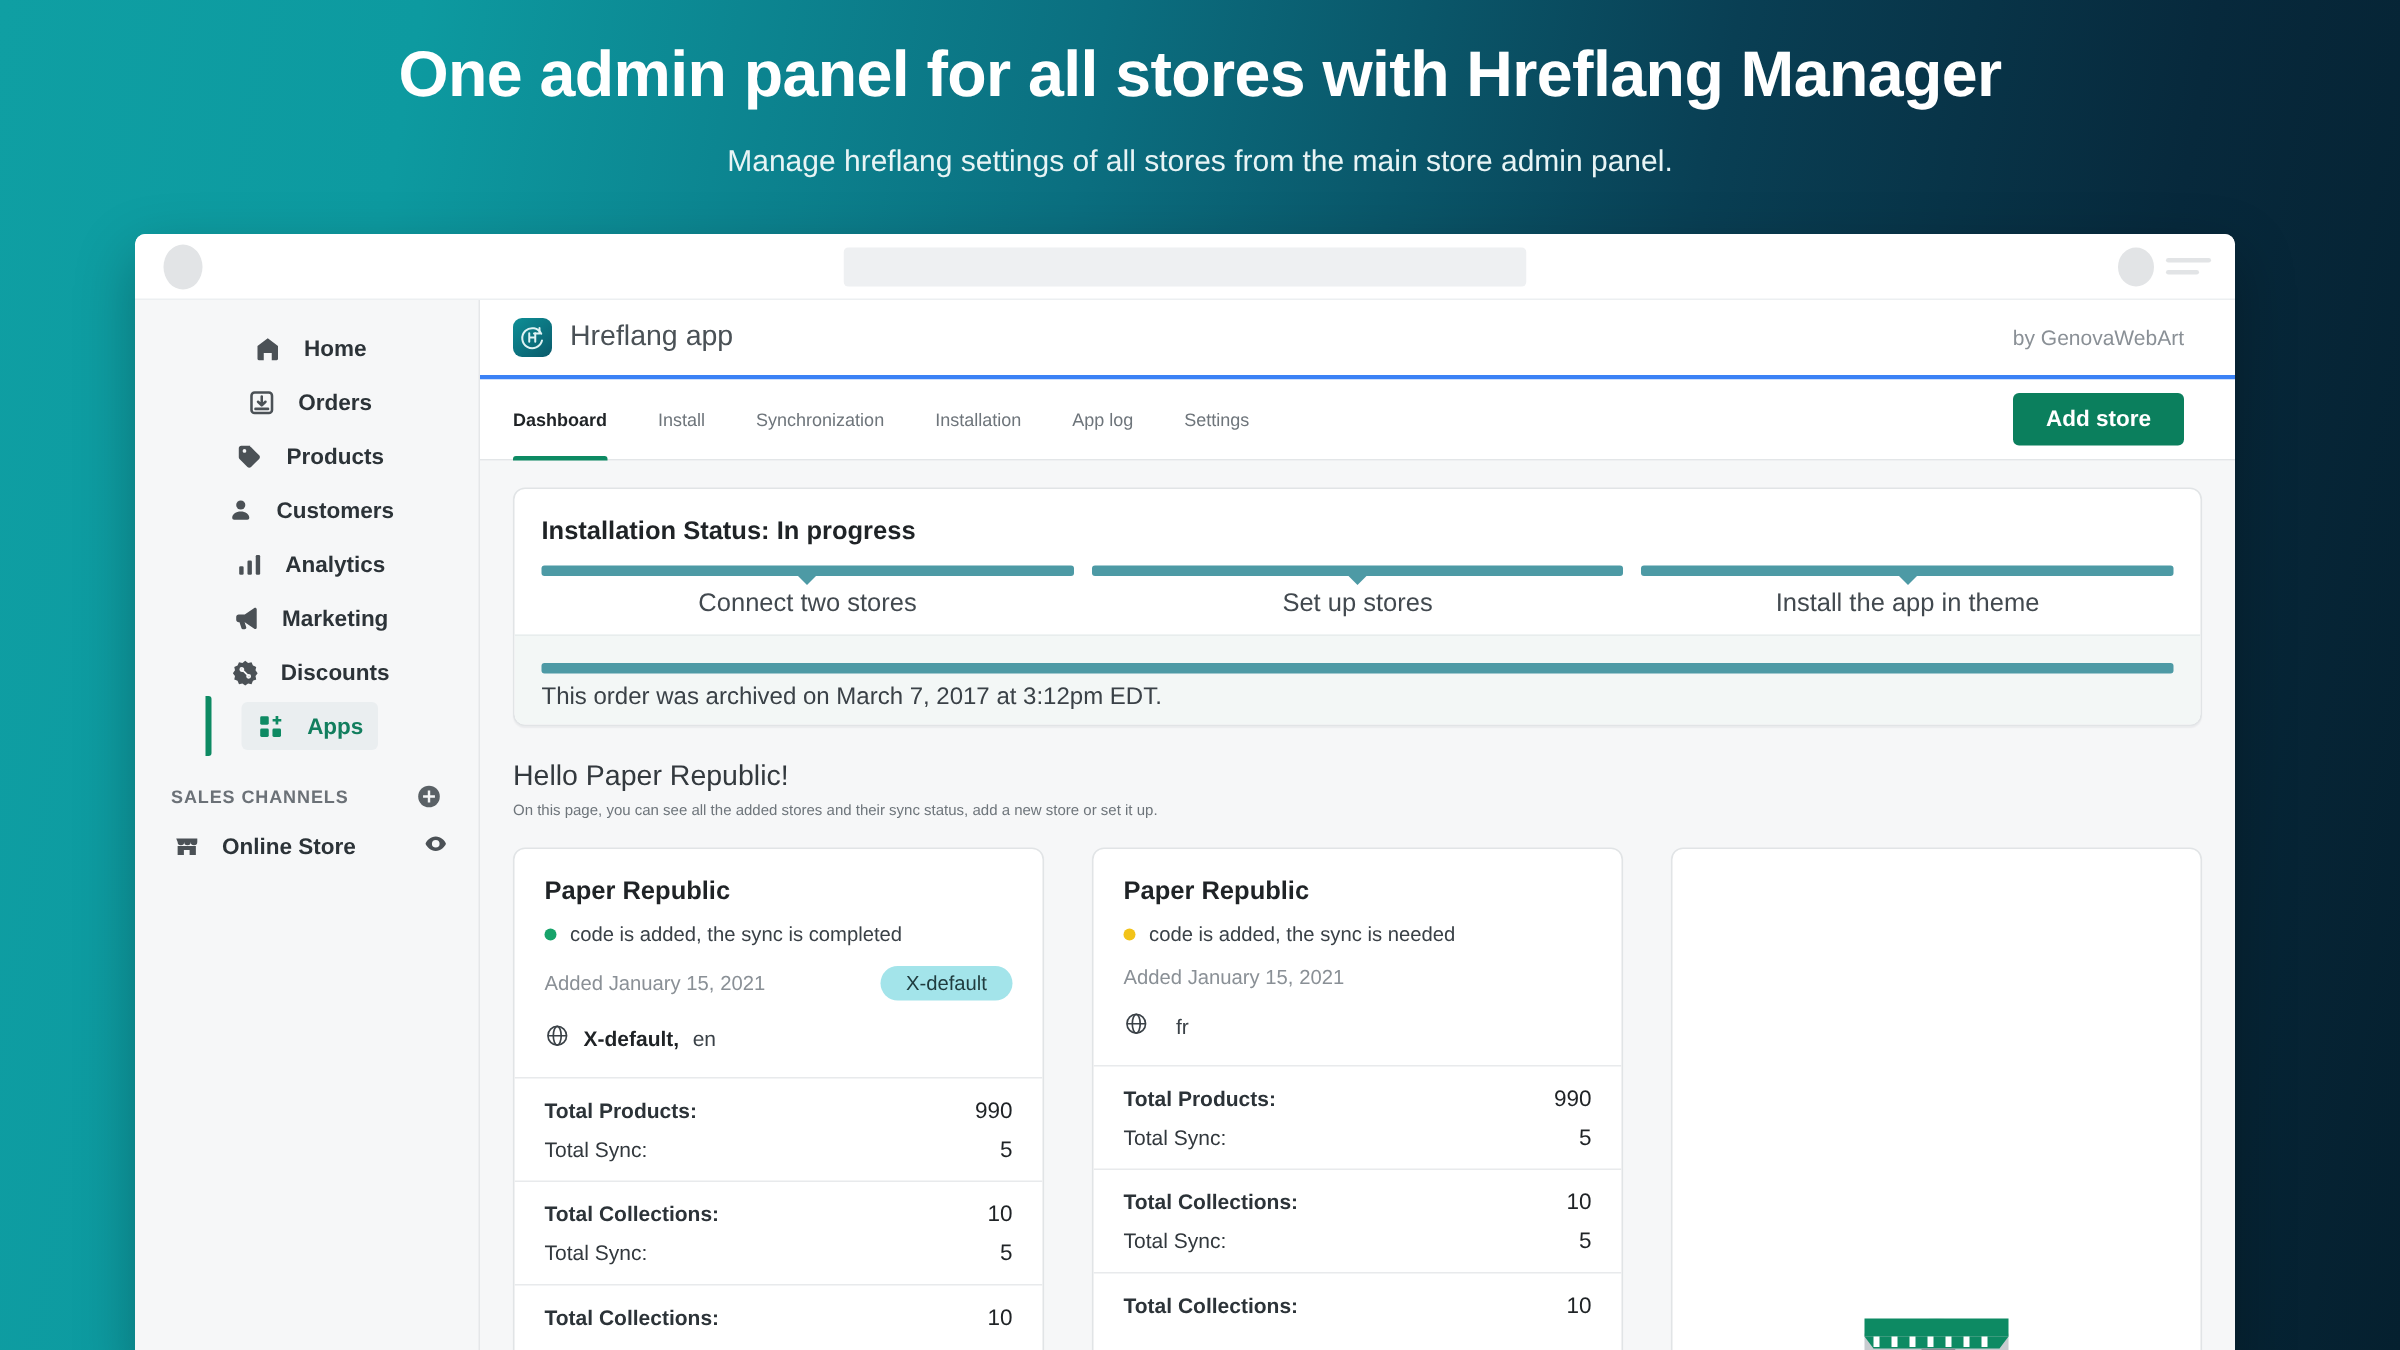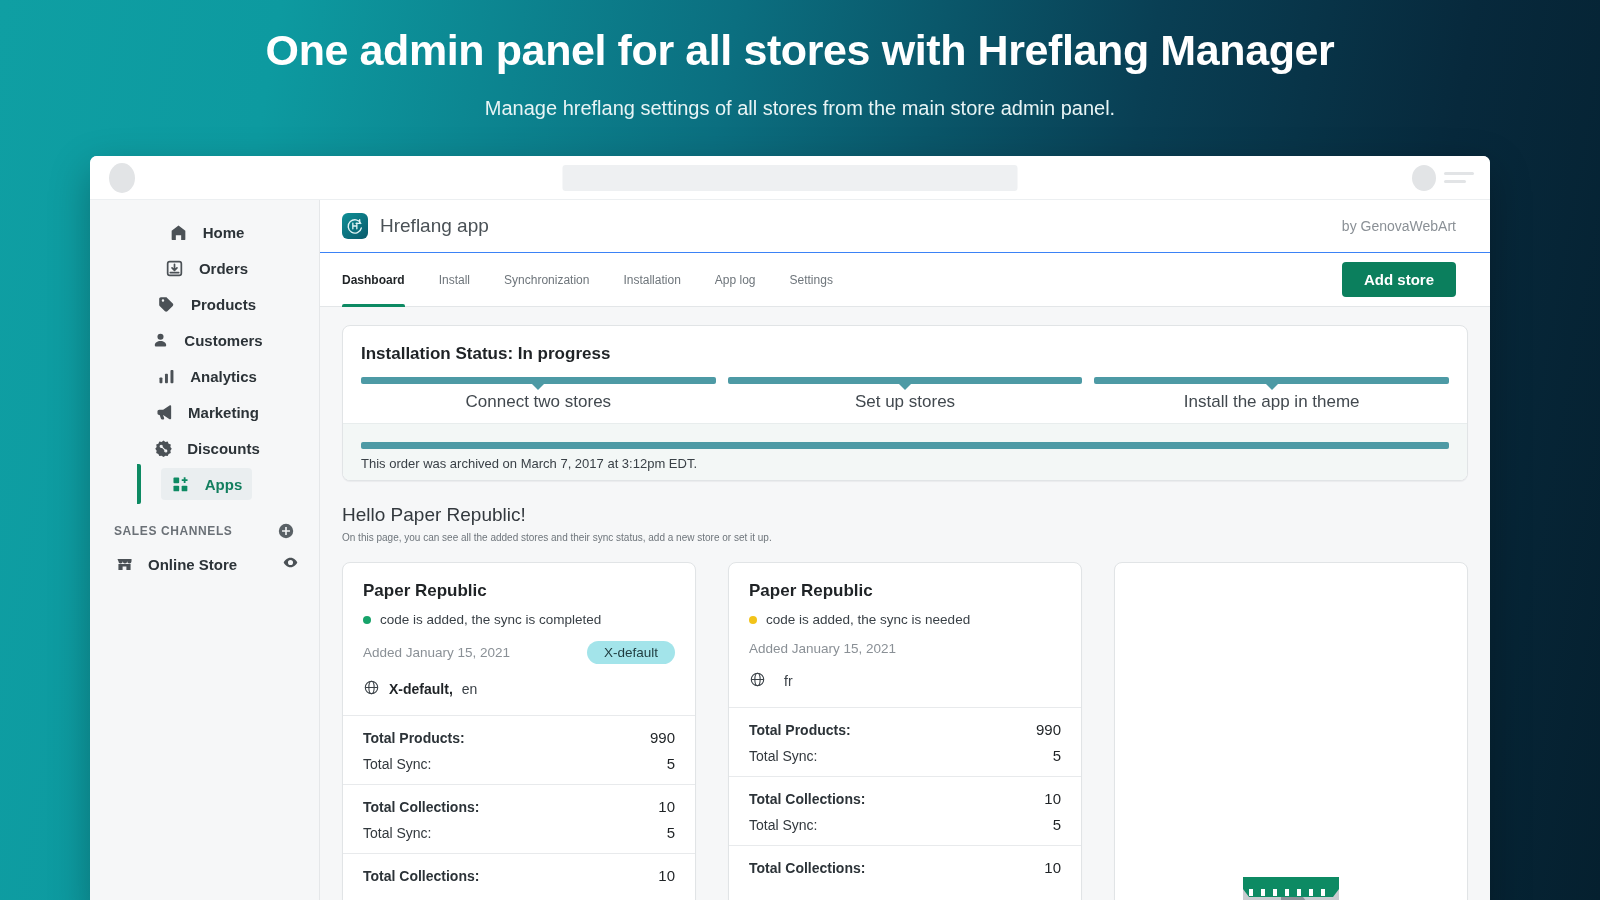--- a/index.html
+++ b/index.html
@@ -115,21 +115,21 @@
   }
   .round-plus { width: 18px; height: 18px; }
 
   
   .main { flex: 1; background: #f6f7f8; overflow: hidden; }
   .app-head {
     background: #ffffff;
     height: 53px;
     display: flex; align-items: center;
     padding: 0 34px 0 22px;
-    border-bottom: 1px solid #3b82f6;
+    border-bottom: 3px solid #3b82f6;
   }
   .app-logo {
     width: 26px; height: 26px; border-radius: 6px;
     background: linear-gradient(140deg,#0e8f96,#0a5a6b);
     display:flex; align-items:center; justify-content:center;
     margin-right: 12px; flex: 0 0 26px;
   }
   .app-name { font-size: 19px; color: #4a5156; font-weight: 400; }
   .app-by { margin-left: auto; font-size: 14px; color: #8a9096; }
 
@@ -182,21 +182,21 @@
   .step-label { font-size: 17px; color: #42494f; margin-top: 2px; }
 
   .appstatus {
     margin: 11px -18px 0 -18px;
     background: #f3f7f6;
     border-top: 1px solid #e8eded;
     padding: 10px 18px 9px 18px;
   }
   .appstatus-title { font-size: 17px; font-weight: 700; color: #1f2326; }
   .appstatus-bar { height: 7px; background: #4d9aa5; border-radius: 2px; margin: 8px 0 7px 0; }
-  .appstatus-note { font-size: 13px; color: #3a4147; }
+  .appstatus-note { font-size: 16px; color: #3a4147; }
 
   
   .hello { margin-top: 23px; }
   .hello-title { font-size: 19px; color: #33393e; }
   .hello-sub { font-size: 10px; color: #6e757b; margin-top: 6px; }
 
   
   .store-grid {
     display: grid; grid-template-columns: repeat(3, 1fr);
     gap: 32px; margin-top: 19px;

